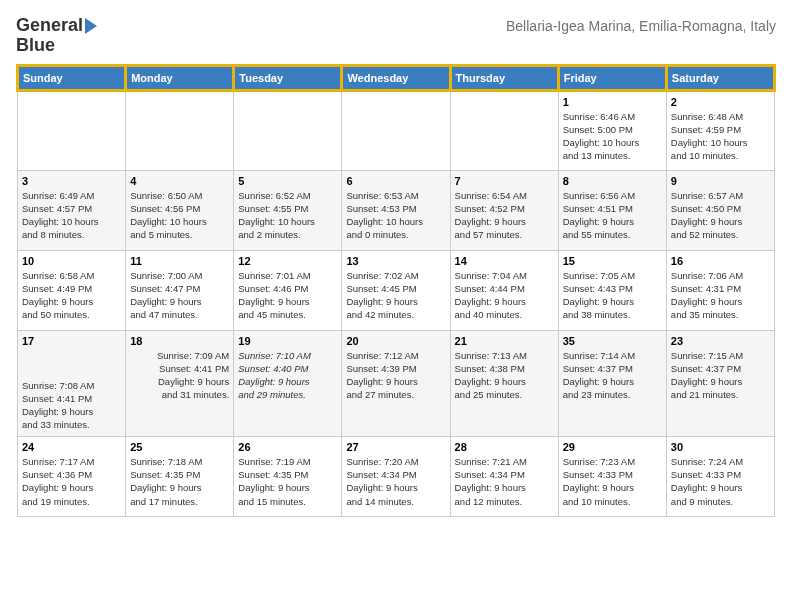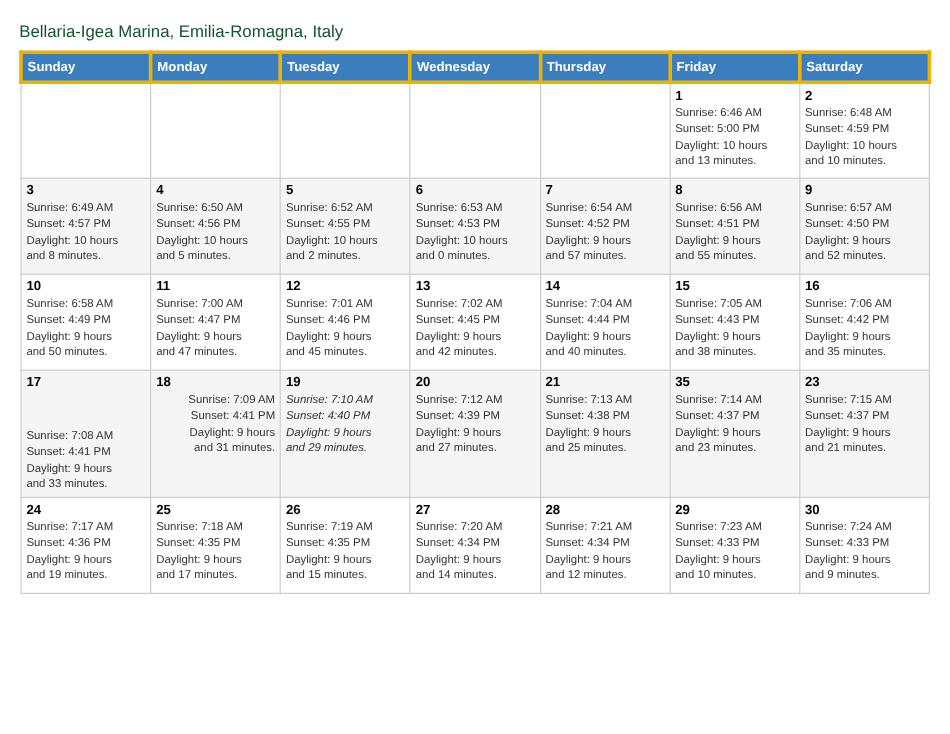--- a/index.html
+++ b/index.html
@@ -41,21 +41,21 @@
     .title-area {
       text-align: right;
     }
     .month-title {
       font-size: 32px;
       font-weight: bold;
       color: #222;
     }
     .location-title {
       font-size: 14px;
-      color: #14532d;
+      color: #737373;
       margin-top: 2px;
     }
     table {
       width: 100%;
       border-collapse: collapse;
       font-size: 10px;
     }
     thead th {
       background: #3a7ebf;
       color: #fff;
@@ -89,20 +89,30 @@
       line-height: 1.4;
     }
     .empty-cell {
       background: #fff !important;
     }
   </style>
 </head>
 <body>
 
 <div class="header-area">
+  <div class="logo">
+    <div class="logo-line1">
+      <span class="logo-text">
+        <span>General</span><span class="logo-arrow"></span>
+      </span>
+    </div>
+    <div>
+      <span class="logo-text blue">Blue</span>
+    </div>
+  </div>
   <div class="title-area">
     <div class="location-title">Bellaria-Igea Marina, Emilia-Romagna, Italy</div>
   </div>
 </div>
 
 <table>
   <thead>
     <tr>
     <th>Sunday</th>
         <th>Monday</th>
@@ -225,21 +235,21 @@
         <td>
           <span class="day-number">15</span>
           <div class="day-info" style="white-space: pre-line;">Sunrise: 7:05 AM
 Sunset: 4:43 PM
 Daylight: 9 hours
 and 38 minutes.</div>
         </td>
         <td>
           <span class="day-number">16</span>
           <div class="day-info" style="white-space: pre-line;">Sunrise: 7:06 AM
-Sunset: 4:42 PM
+Sunset: 4:31 PM
 Daylight: 9 hours
 and 35 minutes.</div>
         </td>
       </tr>
       <tr>
         <td>
           <span class="day-number">17</span>
           <div class="day-info" style="white-space: pre-line; margin-top: 32px;">Sunrise: 7:08 AM
 Sunset: 4:41 PM
 Daylight: 9 hours

